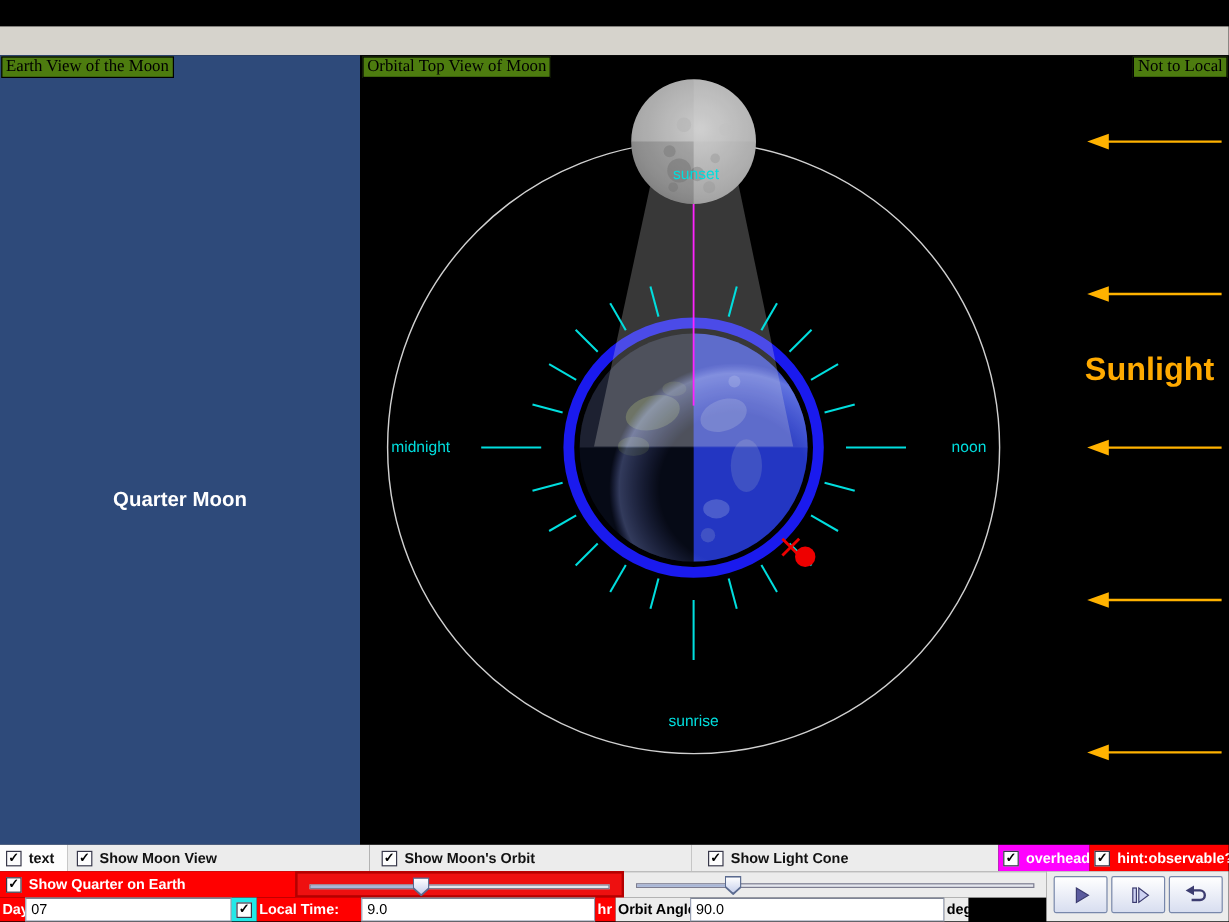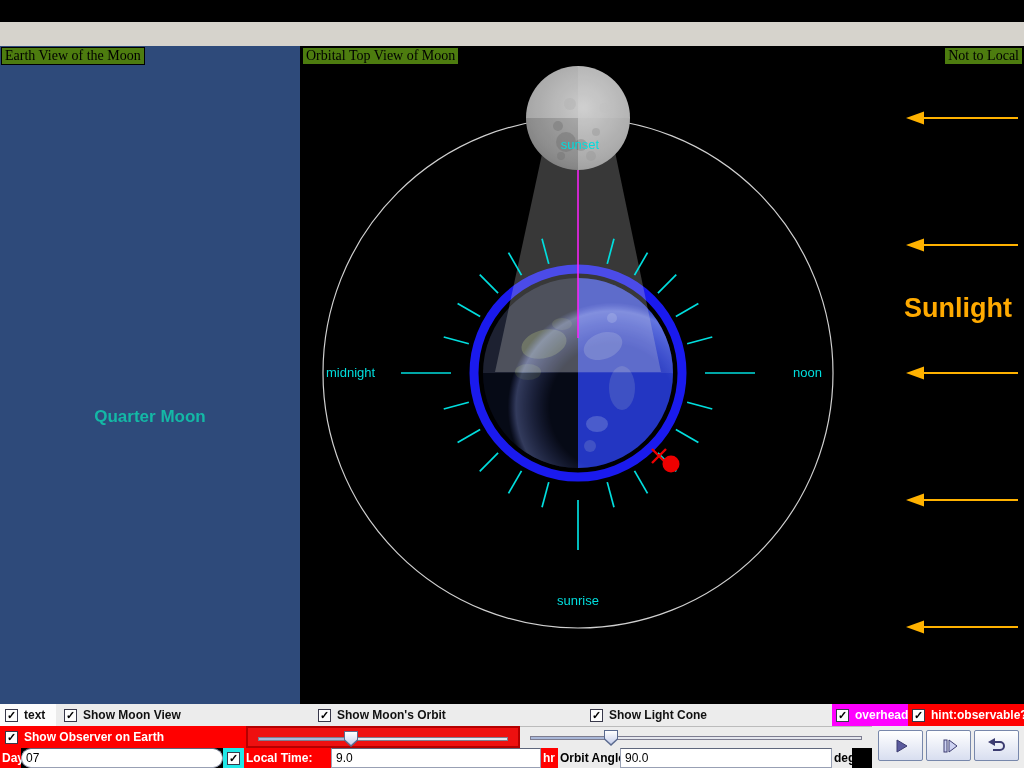--- a/index.html
+++ b/index.html
@@ -18,21 +18,21 @@
   #title-text { position:absolute; left:24px; top:3px; font-size:13px; font-weight:bold; color:#1c1c1c; }
   .winbtn { position:absolute; top:3px; width:15px; height:15px; cursor:default; }
   #btn-min { right:112px; } #btn-max { right:92px; } #btn-close { right:8px; }
 
   
   #topstrip { position:absolute; left:0; top:22px; width:1024px; height:24px; background:#d6d3cc; }
 
   
   #left-panel { position:absolute; left:0; top:46px; width:300px; height:658px; background:#2e4a7a; }
   #phase-text { position:absolute; left:0; top:361px; width:300px; text-align:center;
-    color:#14b8a6; font-size:17px; font-weight:bold; }
+    color:#ffffff; font-size:17px; font-weight:bold; }
   #orbit-panel { position:absolute; left:300px; top:46px; width:724px; height:658px; background:#000; }
   #scene { position:absolute; left:0; top:0; }
 
   .ylabel { position:absolute; top:47px; background:#4d7c0f; color:#000; border:1px solid #000;
     font-family:"Liberation Serif", serif; font-size:14px; line-height:16px; padding:0 3px; z-index:5; }
   #label-earth-view { left:1px; }
   #label-orbit-view { left:302px; }
   #label-not-to-scale { right:1px; }
 
   
@@ -215,21 +215,21 @@
     </div>
     <div class="seg redbg" style="width:116px; padding-left:4px;">
       <span class="cb">✓</span>
       <span class="cblab wtext">hint:observable?</span>
     </div>
   </div>
 
   <div class="row" id="row-sliders">
     <div class="seg redbg" style="width:246px; padding-left:5px;">
       <span class="cb">✓</span>
-      <span class="cblab wtext">Show Observer on Earth</span>
+      <span class="cblab wtext">Show Quarter on Earth</span>
     </div>
     <div class="slider" id="slider-red" style="width:274px;">
       <div class="track">
           <div class="fill" style="width:38.5%;"></div>
         </div>
       <div class="thumb" style="left:96px;">
           <div class="inner"></div>
         </div>
     </div>
     <div class="slider" id="slider-gray" style="width:352px;">
@@ -237,26 +237,26 @@
           <div class="fill" style="width:26%;"></div>
         </div>
       <div class="thumb" style="left:84px;">
           <div class="inner"></div>
         </div>
     </div>
   </div>
 
   <div class="row" id="row-fields">
     <div class="rlab redbg" style="width:21px;">Day</div>
-    <div class="field" style="width:202px;border-radius:10px;">07</div>
+    <div class="field" style="width:172px;">07</div>
     <div class="seg cyanbg" style="width:21px; justify-content:center;">
       <span class="cb">✓</span>
     </div>
     <div class="rlab redbg" style="width:87px;">Local Time:</div>
-    <div class="field" style="width:210px;">9.0</div>
+    <div class="field" style="width:195px;">9.0</div>
     <div class="rlab redbg" style="width:17px;">hr</div>
     <div class="glab" style="width:62px;">Orbit Angle</div>
     <div class="field" style="width:212px;">90.0</div>
     <div class="glab" style="width:20px;">deg</div>
   </div>
 
   <div id="btn-panel">
     <div class="simbtn">
       <svg width="20" height="20">
           <polygon points="6,4 16,10 6,16" fill="#5b5b9e" stroke="#3c3c70"></polygon>

